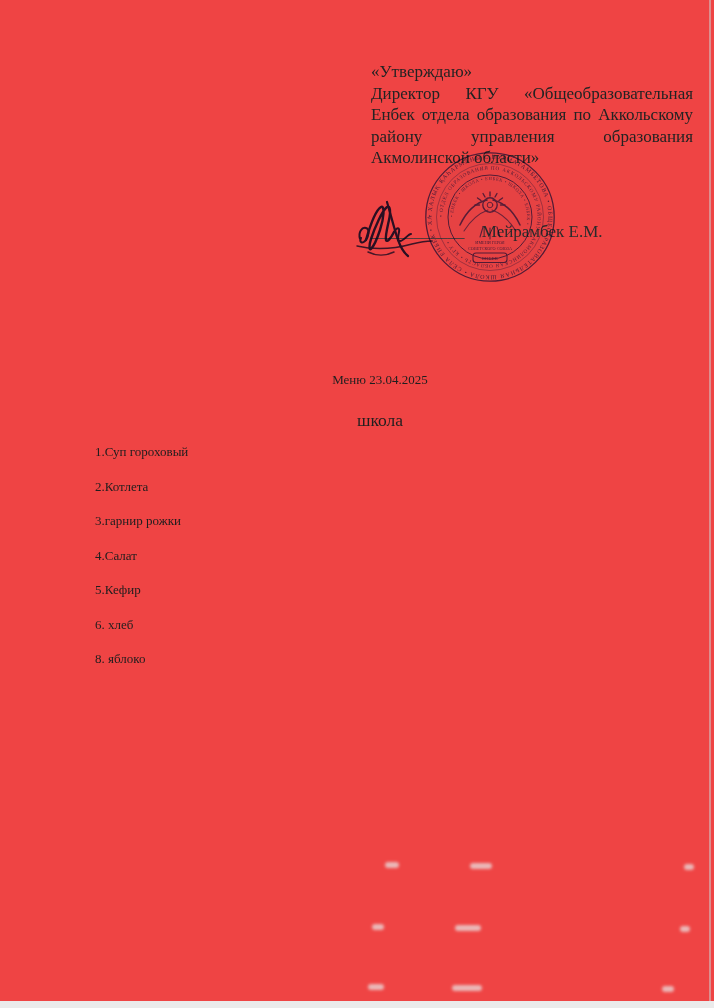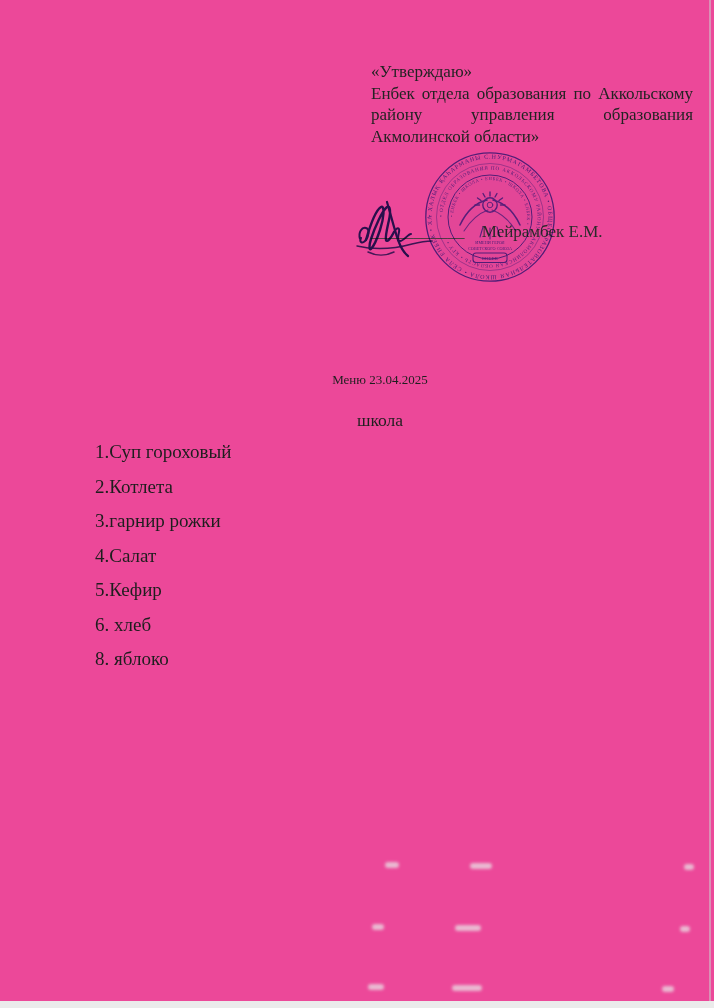--- a/index.html
+++ b/index.html
@@ -1,20 +1,20 @@
 <!DOCTYPE html>
 <html><head>
 <meta charset="utf-8">
 <style>
   html, body { margin: 0; padding: 0; background: #ffffff; }
   .page {
     position: relative;
     width: 714px;
     height: 1008px;
-    background: #ec4899;
+    background: #ef4444;
     overflow: hidden;
     font-family: "Liberation Serif", "DejaVu Serif", serif;
     color: #242424;
   }
 
   
   .approval {
     position: absolute;
     left: 371px;
     top: 61px;
@@ -81,21 +81,21 @@
     white-space: nowrap;
     color: #1f1f1f;
   }
   .menu-list {
     position: absolute;
     left: 95px;
     top: 443px;
     display: flex;
     flex-direction: column;
     row-gap: 17px;
-    font-size: 19px;
+    font-size: 13px;
     line-height: 17.5px;
     color: #1e1e1e;
   }
 
   
   .scan-edge-right {
     position: absolute;
     left: 709px; top: 0;
     width: 2px; height: 1008px;
     background: #cccccc;
@@ -118,20 +118,21 @@
   .g8 { left: 452px; top: 985px; width: 30px; height: 6px; }
   .g9 { left: 662px; top: 986px; width: 12px; height: 6px; }
 </style>
 </head>
 <body>
 
 <div class="page">
 
   <div class="approval">
     <div class="heading">«Утверждаю»</div>
+    <div class="jline">Директор КГУ «Общеобразовательная</div>
     <div class="jline">Енбек отдела образования по Аккольскому</div>
     <div class="jline">району управления образования</div>
     <div class="jline-last">Акмолинской области»</div>
   </div>
 
   <div class="signature-row">
     <span class="rule">___________</span>
     <span class="name">Мейрамбек Е.М.</span>
   </div>
 

